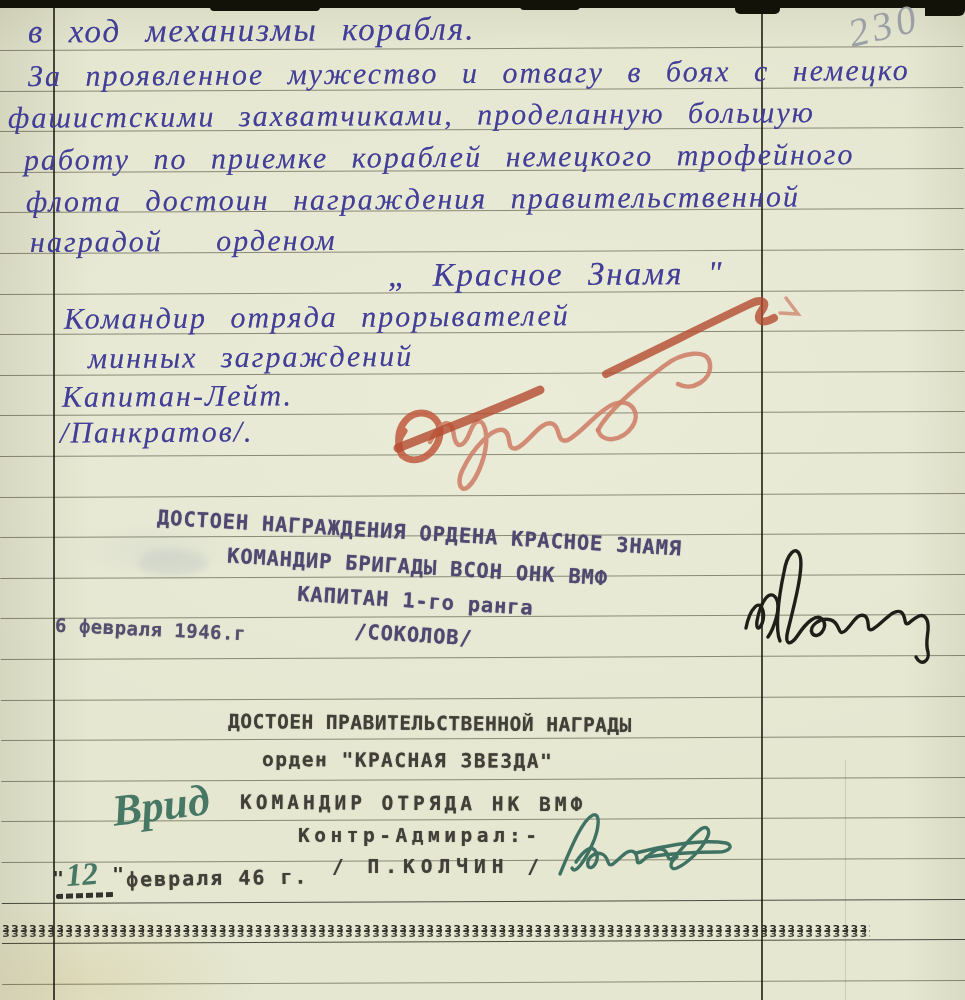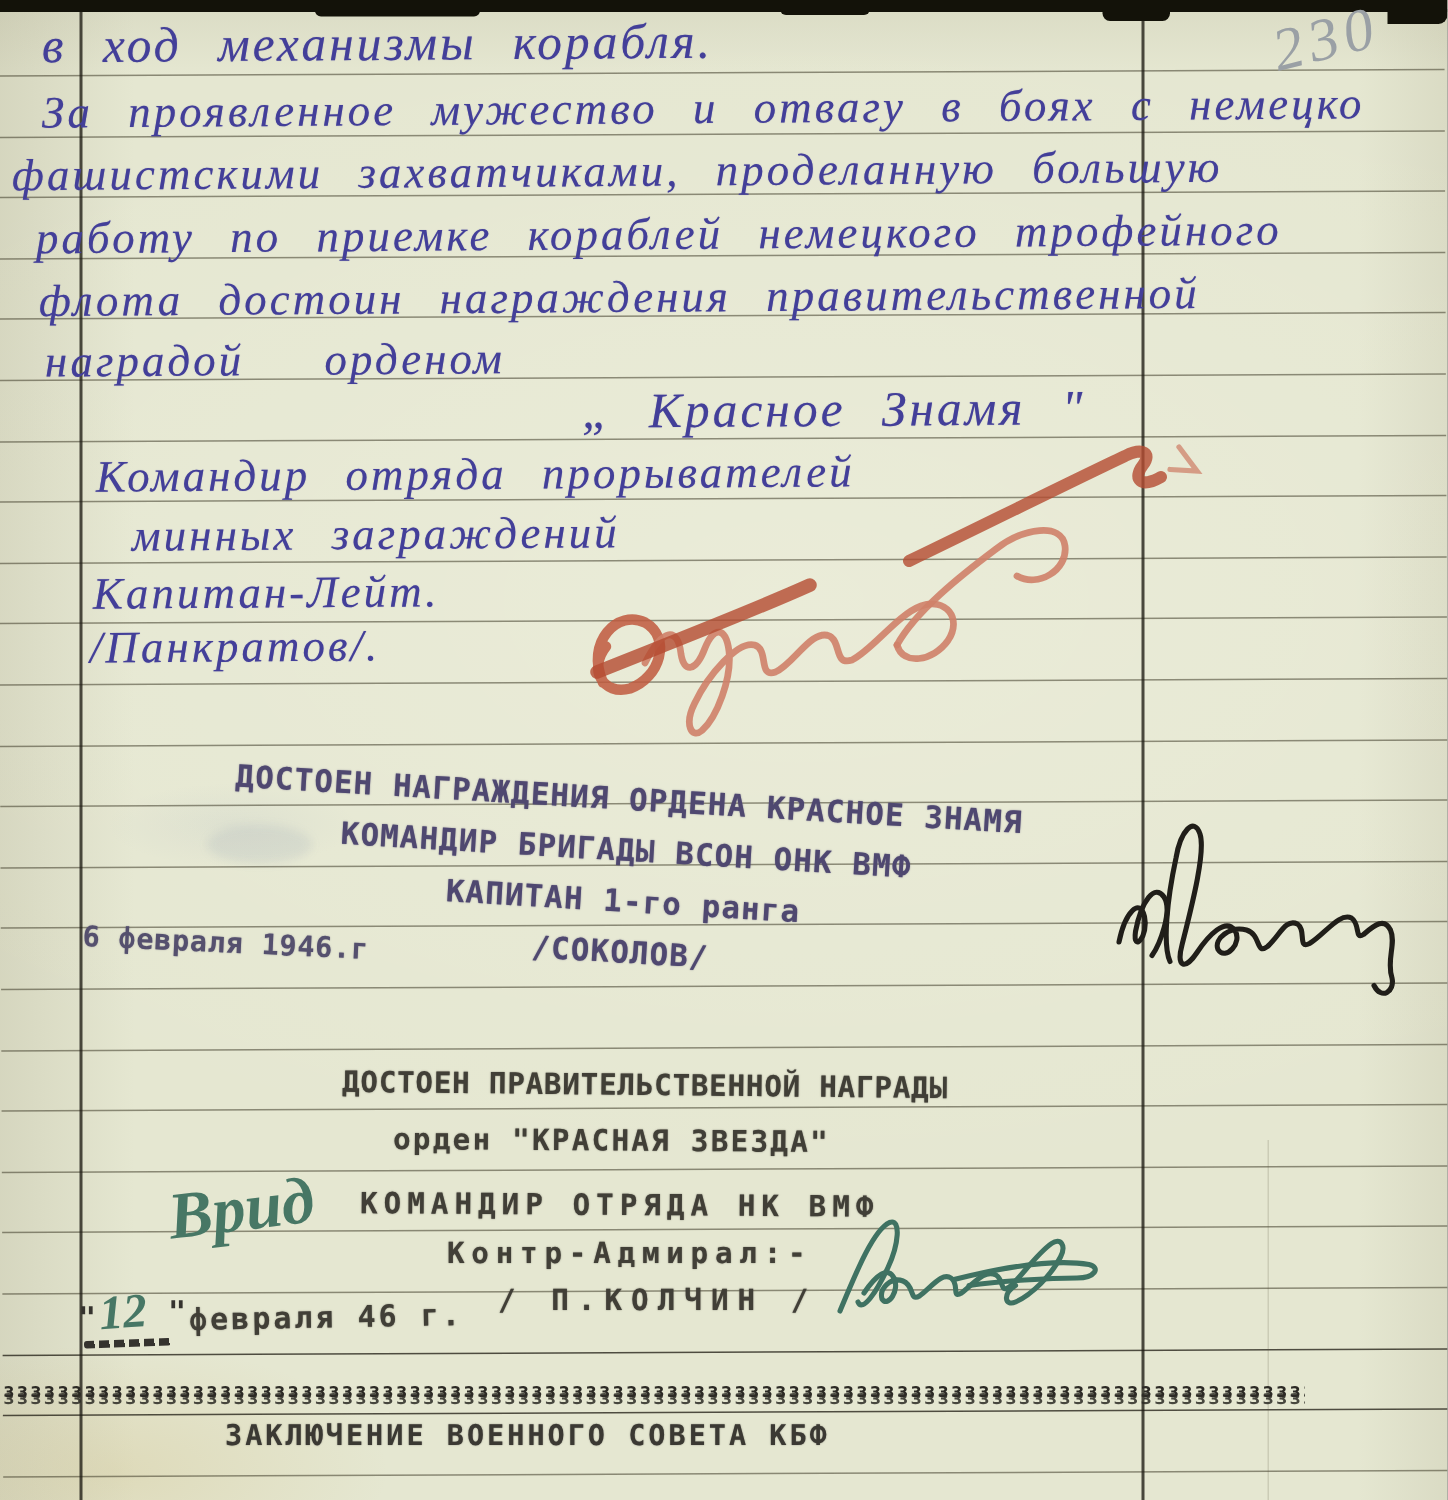--- a/index.html
+++ b/index.html
@@ -178,21 +178,20 @@
   <div class="tw tw2 b3">Контр-Адмирал:-</div>
 
   <div class="green-hw vrid">Врид</div>
   <span class="dayq q1">"</span>
   <div class="green-hw day12">12</div>
   <span class="dayq q2">"</span>
   <div class="day-underline"></div>
   <div class="tw tw2 date2">февраля 46 г.</div>
 
   <div class="divider">зззззззззззззззззззззззззззззззззззззззззззззззззззззззззззззззззззззззззззззззззззззззззззззззззз</div>
-  <div class="tw footerTitle">ЗАКЛЮЧЕНИЕ ВОЕННОГО СОВЕТА КБФ</div>
 
   <svg class="overlay" width="965" height="1000" viewBox="0 0 965 1000">
 
     <g stroke-linecap="round" fill="none">
       <path d="M402,455 C390,428 412,406 430,415 C448,425 440,452 420,459 C402,464 392,446 404,431" stroke="#c0593e" stroke-width="7" opacity="0.85"></path>
       <path d="M430,442 C442,418 452,418 454,436 C456,449 464,448 470,432 C476,417 484,418 486,434 C488,452 478,478 468,487 C461,493 456,483 463,469 C472,450 492,427 503,430 C513,433 505,452 517,448 C529,443 541,419 553,424 C561,428 556,444 568,440 C582,433 598,410 614,404 C630,398 642,412 632,427 C622,441 602,444 598,430" stroke="#cf8169" stroke-width="4.5" opacity="0.9"></path>
       <path d="M598,430 C610,408 640,384 664,366 C682,352 708,348 710,364 C712,380 692,392 678,384" stroke="#cf8169" stroke-width="4.5" opacity="0.9"></path>
       <path d="M398,448 C448,428 500,408 540,390" stroke="#b44b31" stroke-width="9" opacity="0.8"></path>
       <path d="M606,374 C660,348 716,320 750,304 C762,298 768,302 762,310 C755,319 760,326 774,318" stroke="#b44b31" stroke-width="8" opacity="0.8"></path>
       <path d="M786,298 l12,16 l-18,-1" stroke="#cf8169" stroke-width="3.5" opacity="0.75"></path>

